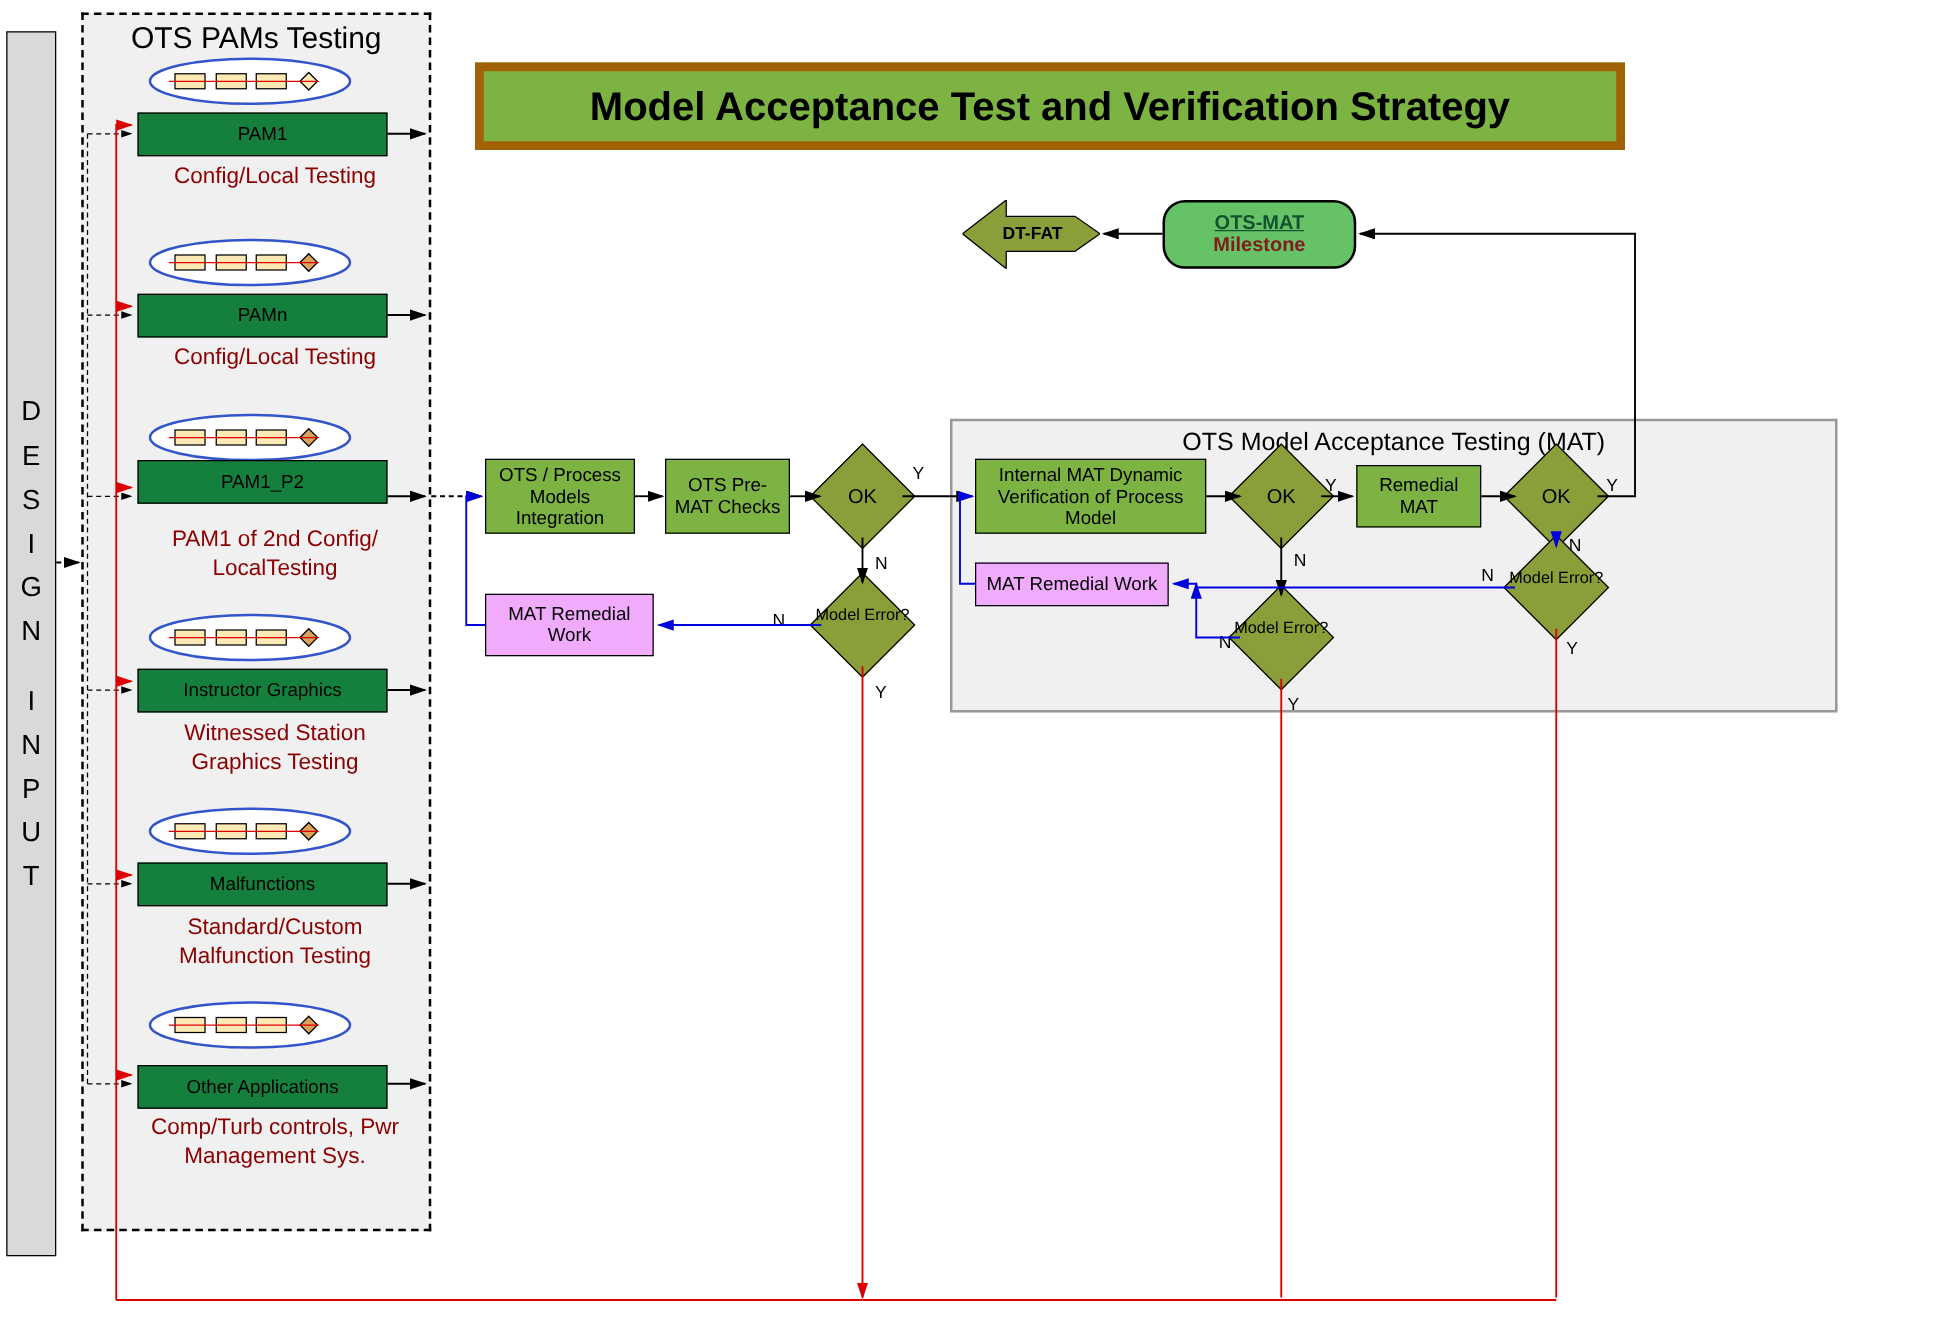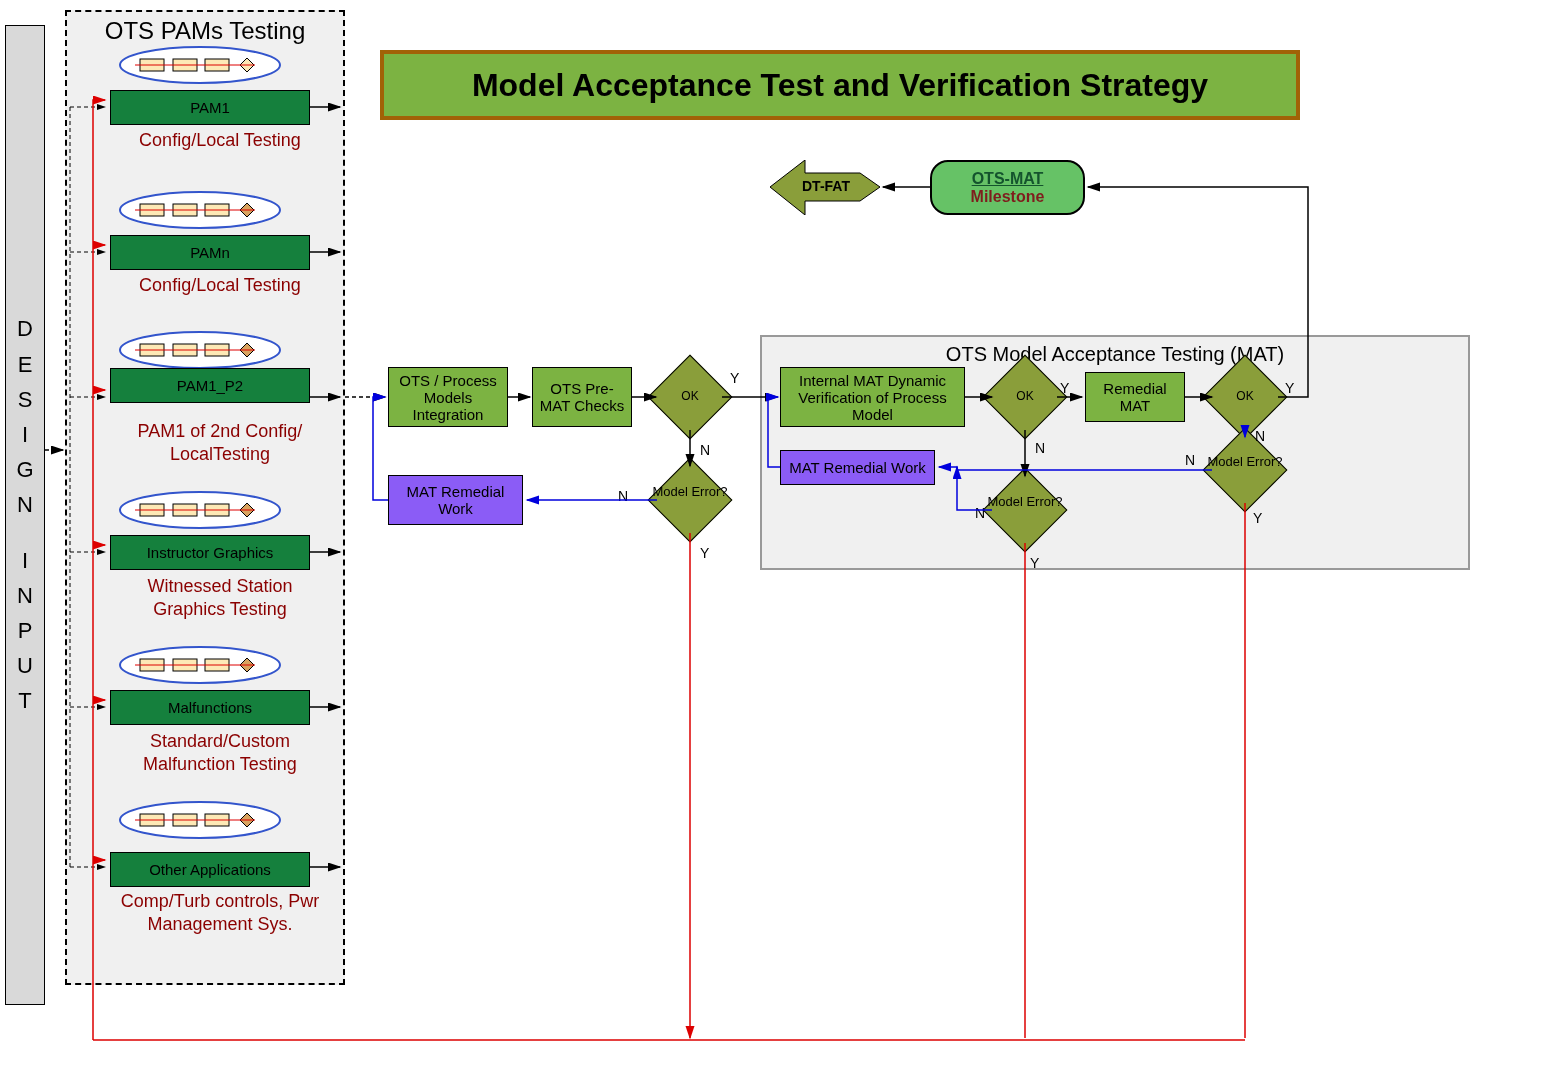--- a/index.html
+++ b/index.html
@@ -1,37 +1,37 @@
 <!DOCTYPE html>
 <html><head>
 <meta charset="utf-8">
 <style>
 *{box-sizing:border-box;margin:0;padding:0}
 body{font-family:Arial,sans-serif;background:#fff;width:1549px;height:1065px;position:relative;overflow:hidden}
 .pos{position:absolute}
 .design-input{left:5px;top:25px;width:40px;height:980px;background:#d9d9d9;border:1px solid #000;display:flex;flex-direction:column;align-items:center;justify-content:center;font-size:22px;font-weight:normal;color:#000;letter-spacing:0;line-height:1.6}
 .design-input span{display:block}
-.title-banner{left:380px;top:50px;width:920px;height:70px;background:#7cb342;border:4px solid #a16207;display:flex;align-items:center;justify-content:center;font-size:32px;font-weight:bold;color:#000}
+.title-banner{left:380px;top:50px;width:920px;height:70px;background:#7cb342;border:7px solid #a16207;display:flex;align-items:center;justify-content:center;font-size:32px;font-weight:bold;color:#000}
 .pams-group{left:65px;top:10px;width:280px;height:975px;border:2px dashed #000;background:#f0f0f0}
 .pams-title{text-align:center;font-size:24px;font-weight:normal;color:#000;padding-top:5px}
 .pam-box{left:110px;width:200px;height:35px;background:#15803d;border:1px solid #000;display:flex;align-items:center;justify-content:center;font-size:15px;color:#000}
 .pam-caption{left:110px;width:220px;text-align:center;color:#8b0000;font-size:18px}
 .cloud-icon{left:115px;width:170px;height:40px}
 .proc-box{background:#7cb342;border:1px solid #000;display:flex;align-items:center;justify-content:center;text-align:center;font-size:15px;color:#000;padding:4px}
 .diamond{width:60px;height:60px;transform:rotate(45deg);background:#8a9e3a;border:1px solid #000}
 .diamond-wrap{width:60px;height:60px}
-.diamond-label{position:absolute;width:80px;text-align:center;font-size:12px;color:#000;transform:none}
+.diamond-label{position:absolute;width:80px;text-align:center;font-size:16px;color:#000;transform:none}
 .mat-group{left:760px;top:335px;width:710px;height:235px;background:#f0f0f0;border:2px solid #999}
 .mat-title{text-align:center;font-size:20px;padding-top:6px}
 .milestone-box{left:930px;top:160px;width:155px;height:55px;background:#66c266;border:2px solid #000;border-radius:18px;display:flex;flex-direction:column;align-items:center;justify-content:center;font-size:16px;font-weight:bold}
 .milestone-box .m1{color:#14532d;text-decoration:underline}
 .milestone-box .m2{color:#7f1d1d}
 .yn-label{font-size:14px;color:#000;font-weight:normal}
 svg{position:absolute;top:0;left:0;pointer-events:none}
-.bright-green{background:#8b5cf6;border:1px solid #000}
+.bright-green{background:#f0abfc;border:1px solid #000}
 </style>
 </head>
 <body>
 
 <div class="pos design-input">
   <span>D</span>
     <span>E</span>
     <span>S</span>
     <span>I</span>
     <span>G</span>

